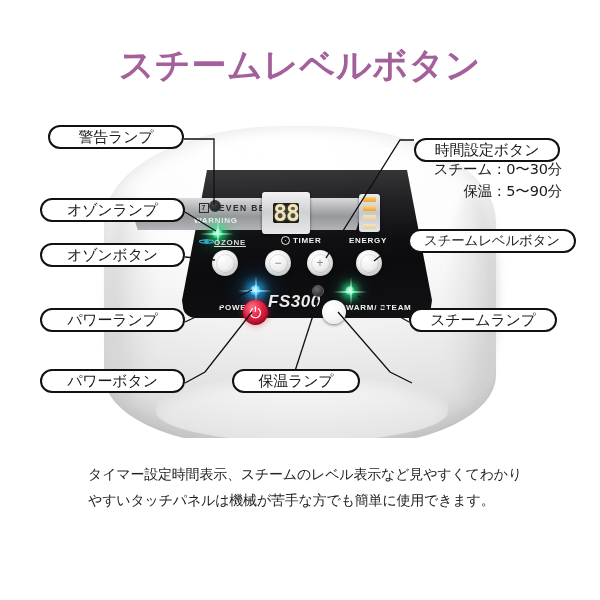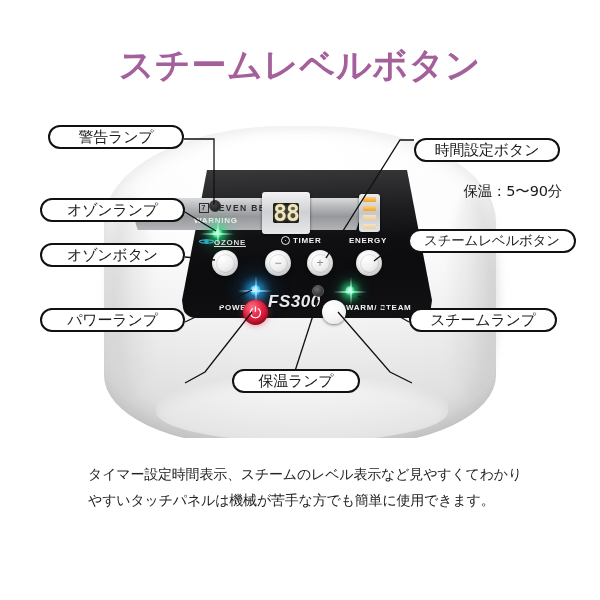--- a/index.html
+++ b/index.html
@@ -515,25 +515,27 @@
   <div class="white-btn"></div>
 
   <div class="pill" style="left:48px; top:125px; width:136px;">警告ランプ</div>
 
   <div class="pill" style="left:40px; top:198px; width:145px;">オゾンランプ</div>
 
   <div class="pill" style="left:40px; top:243px; width:145px;">オゾンボタン</div>
 
   <div class="pill" style="left:40px; top:308px; width:145px;">パワーランプ</div>
 
+  <div class="pill" style="left:40px; top:369px; width:145px;">パワーボタン</div>
 
   <div class="pill" style="left:232px; top:369px; width:128px;">保温ランプ</div>
 
   <div class="pill" style="left:414px; top:126px; width:146px;margin-top:12px;">時間設定ボタン</div>
 
+  <div class="subnote" style="left:410px; top:160px; width:152px;">スチーム：0〜30分</div>
   <div class="subnote" style="left:410px; top:182px; width:152px;">保温：5〜90分</div>
 
   <div class="pill small" style="left:408px; top:229px; width:168px;">スチームレベルボタン</div>
 
   <div class="pill" style="left:409px; top:308px; width:148px;">スチームランプ</div>
 
 
   <div class="desc">タイマー設定時間表示、スチームのレベル表示など見やすくてわかりやすいタッチパネルは機械が苦手な方でも簡単に使用できます。</div>
 
 </div>

